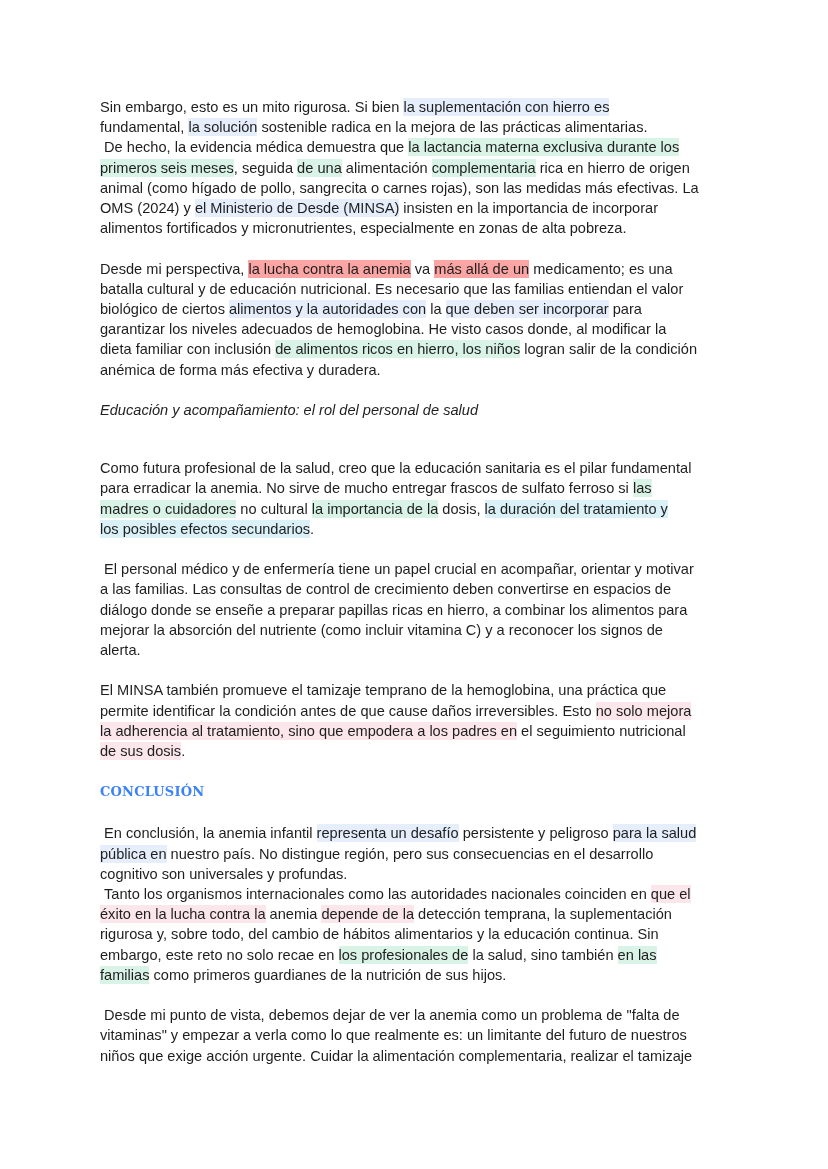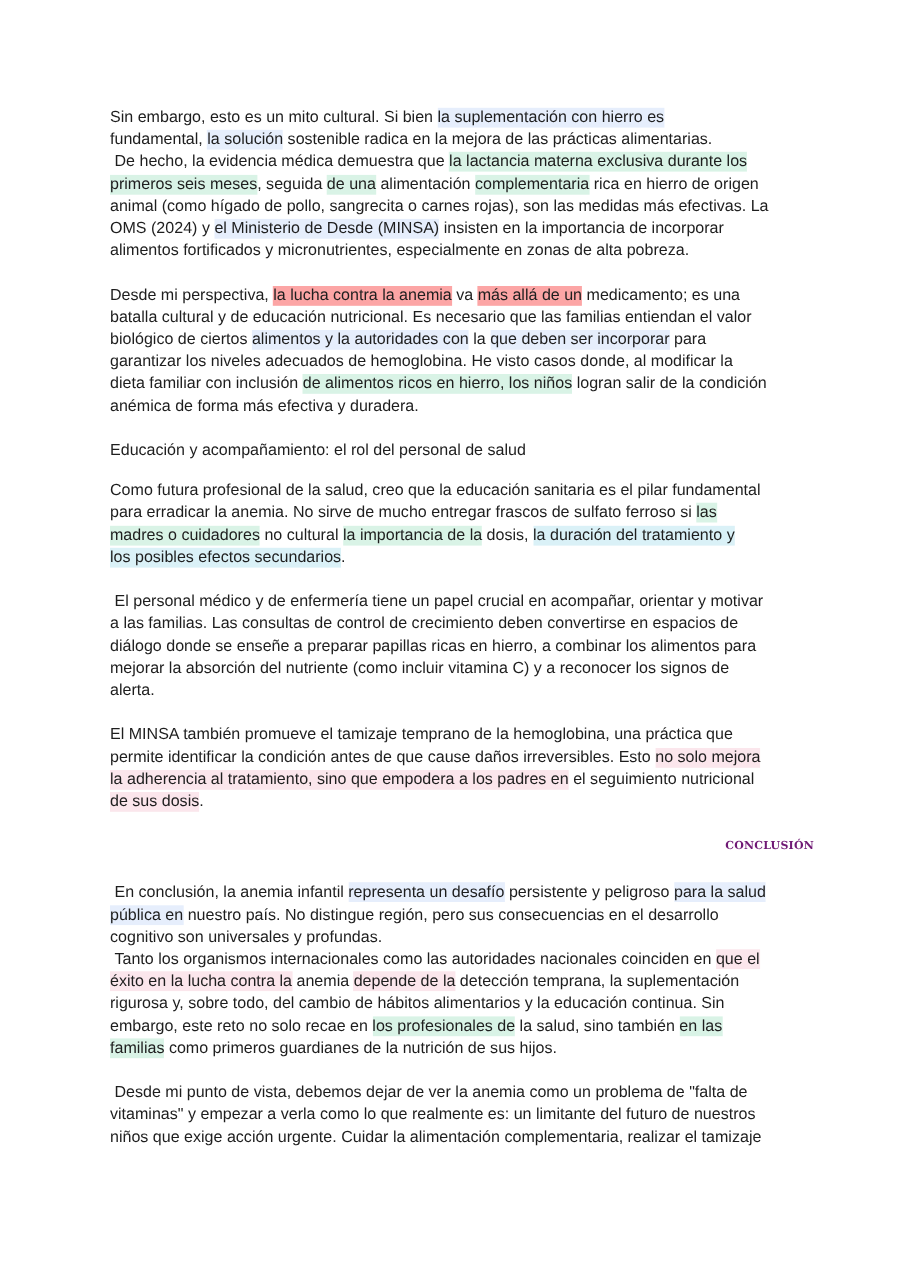--- a/index.html
+++ b/index.html
@@ -4,38 +4,38 @@
 <style>
   html, body { margin: 0; padding: 0; background: #ffffff; }
   body { width: 828px; height: 1169px; overflow: hidden; position: relative; }
   .page {
     position: absolute; left: 100px; top: 97px; width: 640px;
     font-family: "Liberation Sans", sans-serif;
     font-size: 14.6px; line-height: 20.2px; color: #1e1e1e;
   }
   .para { margin: 0 0 20.2px 0; white-space: pre-wrap; }
   .para.tight { margin-bottom: 0; }
-  .subhead { margin: 0 0 16px 0; }
+  .subhead { margin: 0 0 38px 0; font-style: italic; }
   .heading {
     font-family: "DejaVu Serif", serif; font-weight: bold;
-    font-size: 10px; letter-spacing: 0.2px; color: #701a75;
-    margin: 12px 0 20px 0; line-height: 22px; text-align: right;
+    font-size: 13px; letter-spacing: 0.2px; color: #3b82f6;
+    margin: 12px 0 20px 0; line-height: 22px;
   }
   .hl { padding: 1px 0; margin-top: 18px; }
   .hl-blue { background: #e6eefc; }
   .hl-green { background: #d9f3e6; }
   .hl-purple { background: #fca5a5; }
   .hl-cyan { background: #daf1f7; }
   .hl-pink { background: #fbe6ec; }
 </style>
 </head>
 <body>
 
 <div class="page" id="page">
-    <p class="para tight"><span>Sin embargo, esto es un mito cultural. Si bien </span><span class="hl hl-blue">la suplementación con hierro es</span><span>
+    <p class="para tight"><span>Sin embargo, esto es un mito rigurosa. Si bien </span><span class="hl hl-blue">la suplementación con hierro es</span><span>
 fundamental, </span><span class="hl hl-blue">la solución</span><span> sostenible radica en la mejora de las prácticas alimentarias.</span></p>
     <p class="para"><span> De hecho, la evidencia médica demuestra que </span><span class="hl hl-green">la lactancia materna exclusiva durante los
 primeros seis meses</span><span>, seguida </span><span class="hl hl-green">de una</span><span> alimentación </span><span class="hl hl-green">complementaria</span><span> rica en hierro de origen
 animal (como hígado de pollo, sangrecita o carnes rojas), son las medidas más efectivas. La
 OMS (2024) y </span><span class="hl hl-blue">el Ministerio de Desde (MINSA)</span><span> insisten en la importancia de incorporar
 alimentos fortificados y micronutrientes, especialmente en zonas de alta pobreza.</span></p>
     <p class="para"><span>Desde mi perspectiva, </span><span class="hl hl-purple">la lucha contra la anemia</span><span> va </span><span class="hl hl-purple">más allá de un</span><span> medicamento; es una
 batalla cultural y de educación nutricional. Es necesario que las familias entiendan el valor
 biológico de ciertos </span><span class="hl hl-blue">alimentos y la autoridades con</span><span> la </span><span class="hl hl-blue">que deben ser incorporar</span><span> para
 garantizar los niveles adecuados de hemoglobina. He visto casos donde, al modificar la

